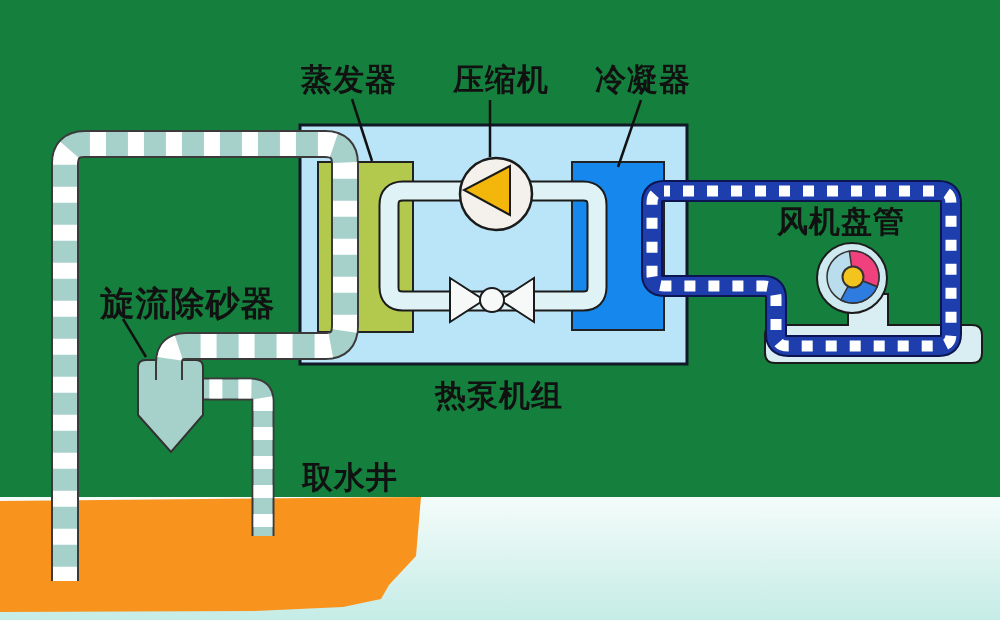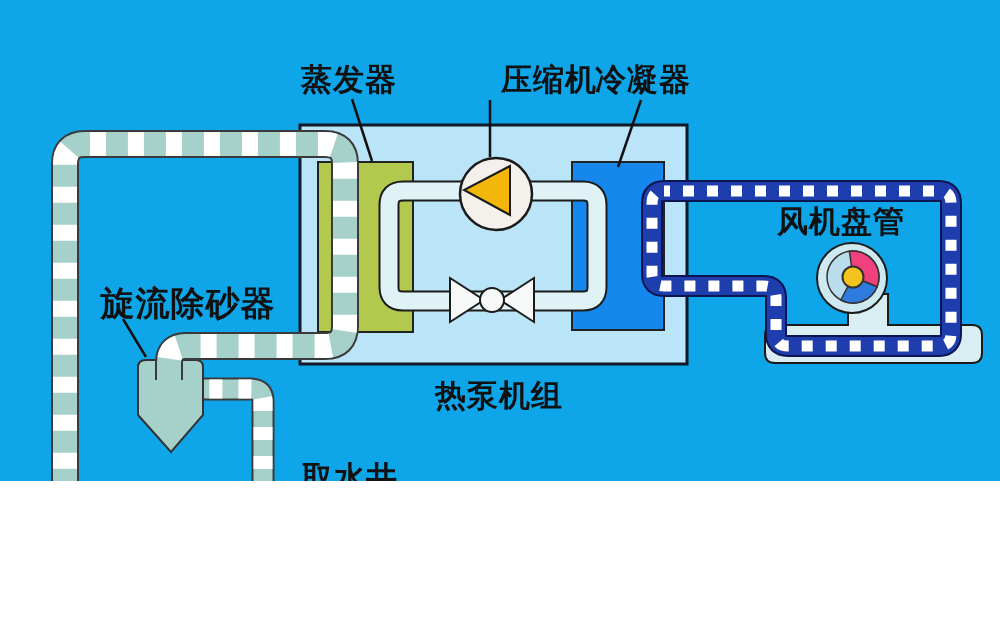--- a/index.html
+++ b/index.html
@@ -1,20 +1,20 @@
 <!DOCTYPE html>
 <html><head>
 <meta charset="utf-8">
 <style>
   html,body{margin:0;padding:0;background:#fff;}
   #stage{
     position:relative;
-    width:1000px;height:481px;
+    width:1000px;height:620px;
     overflow:hidden;
-    background:#0ea5e9;
+    background:#15803d;
     font-family:"Liberation Sans","DejaVu Sans",sans-serif;
   }
   #stage svg{position:absolute;left:0;top:0;}
   .lbl{
     position:absolute;
     transform:translate(-50%,-50%);
     font-weight:bold;
     font-size:31px;
     color:#111;
     white-space:nowrap;
@@ -94,20 +94,20 @@
 
   <g stroke="#111" stroke-width="2.5">
     <line x1="352" y1="99" x2="372" y2="161"></line>
     <line x1="490" y1="100" x2="490" y2="157"></line>
     <line x1="641" y1="100" x2="618" y2="167"></line>
     <line x1="123" y1="319" x2="146" y2="357"></line>
   </g>
 </svg>
 
 <div class="lbl" style="left:349px;top:79px;">蒸发器</div>
-<div class="lbl" style="left:501px;top:79px;margin-left:48px;">压缩机</div>
+<div class="lbl" style="left:501px;top:79px;">压缩机</div>
 <div class="lbl" style="left:643px;top:79px;">冷凝器</div>
 <div class="lbl" style="left:841px;top:221px;">风机盘管</div>
 <div class="lbl" style="left:499px;top:395px;">热泵机组</div>
 <div class="lbl small" style="left:188px;top:303px;">旋流除砂器</div>
 <div class="lbl" style="left:350px;top:477px;text-align:center;">取水井</div>
 
 </div>
 
 </body></html>

